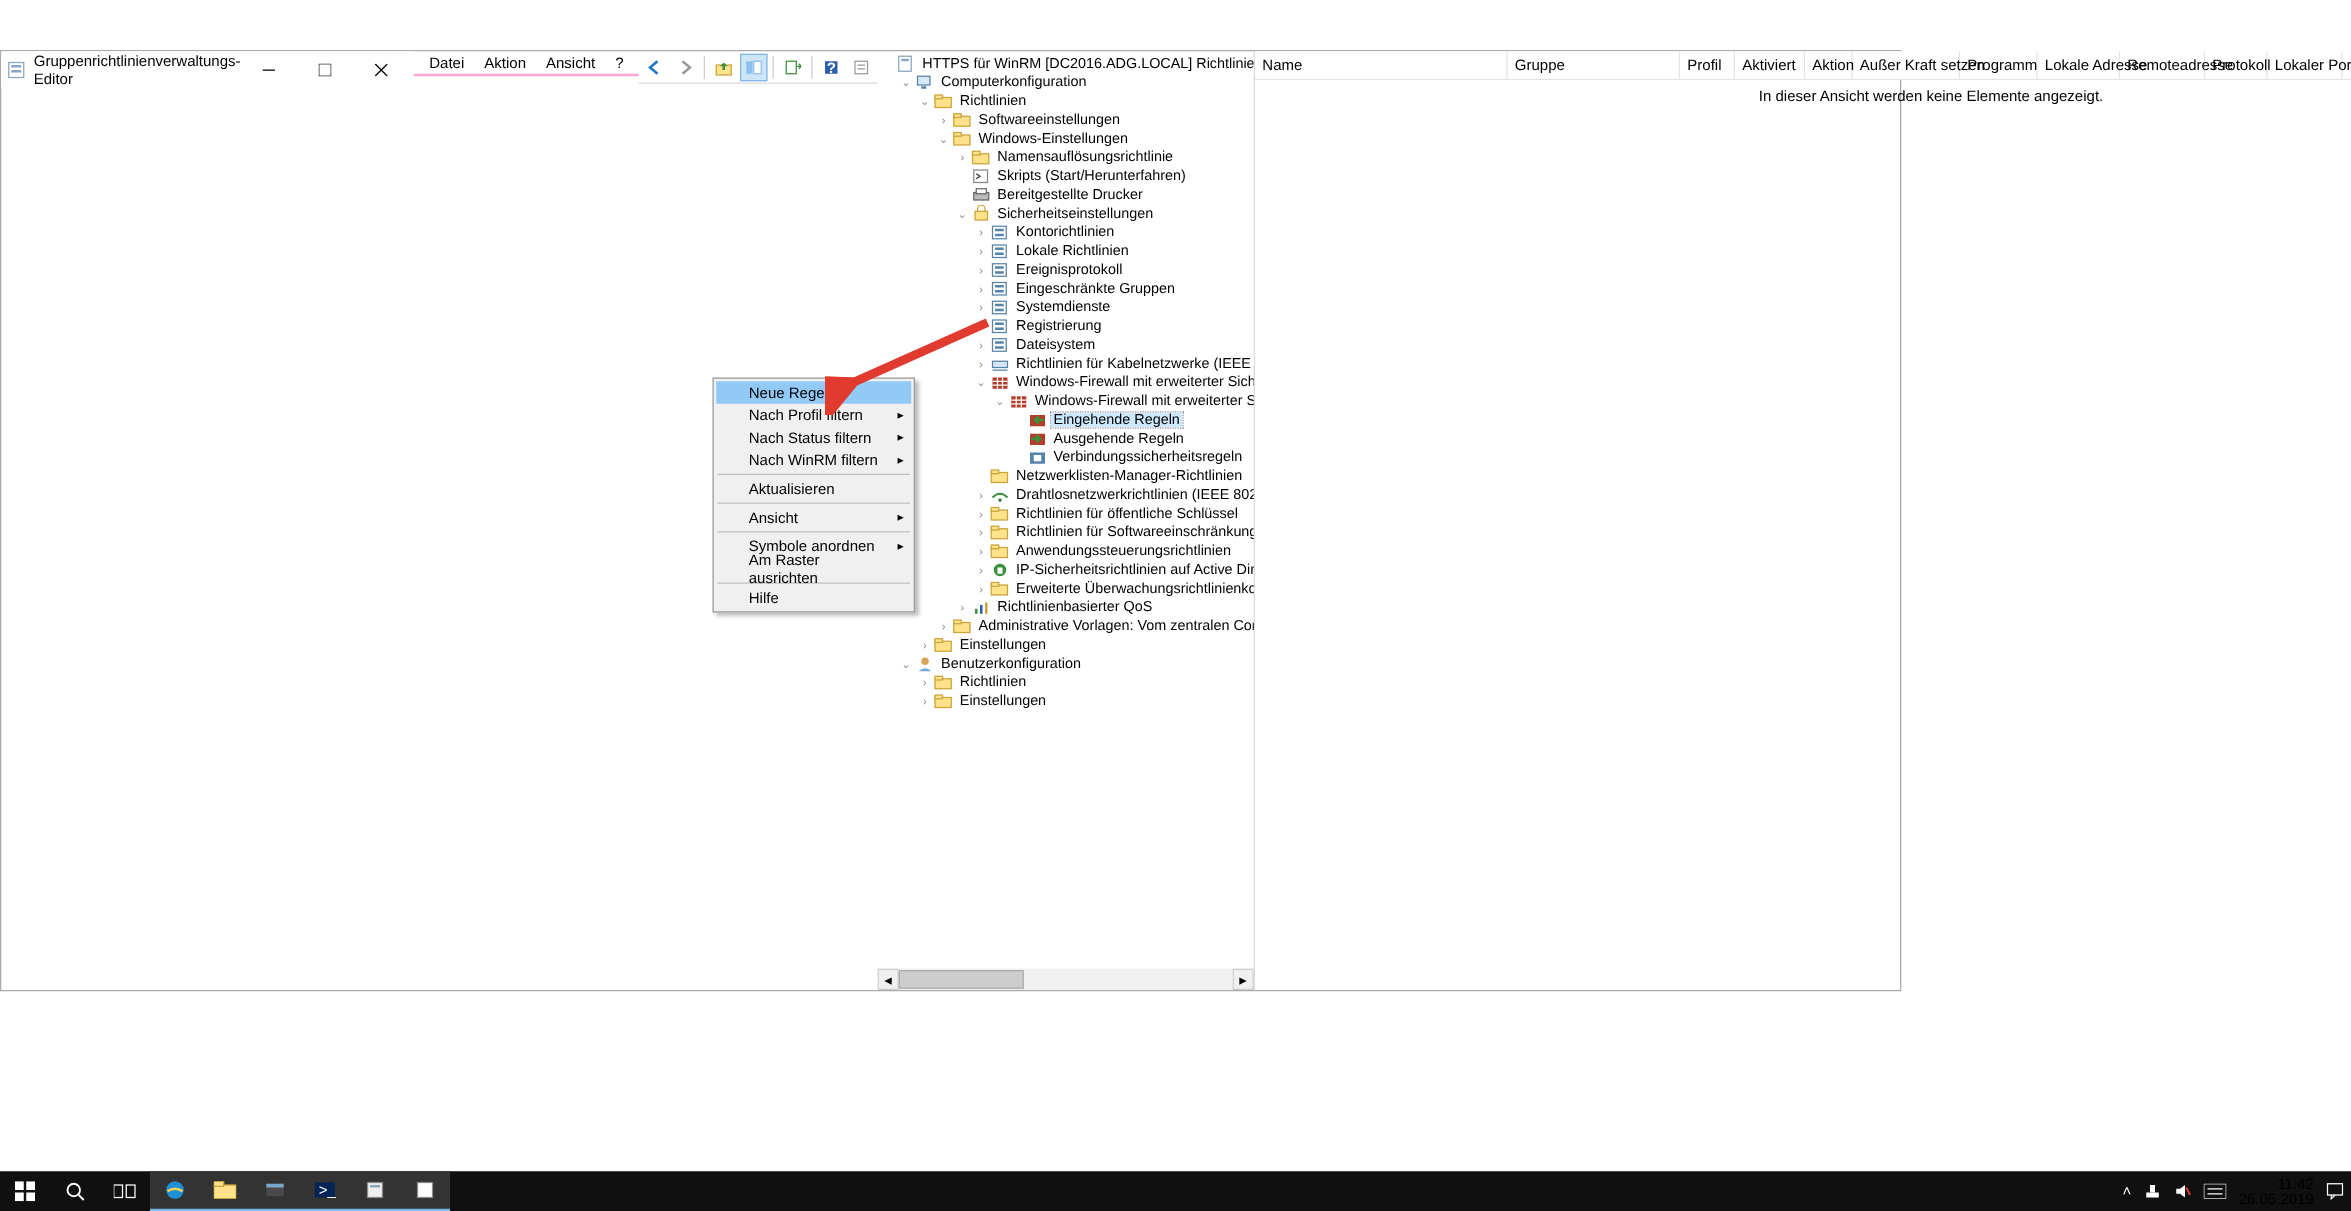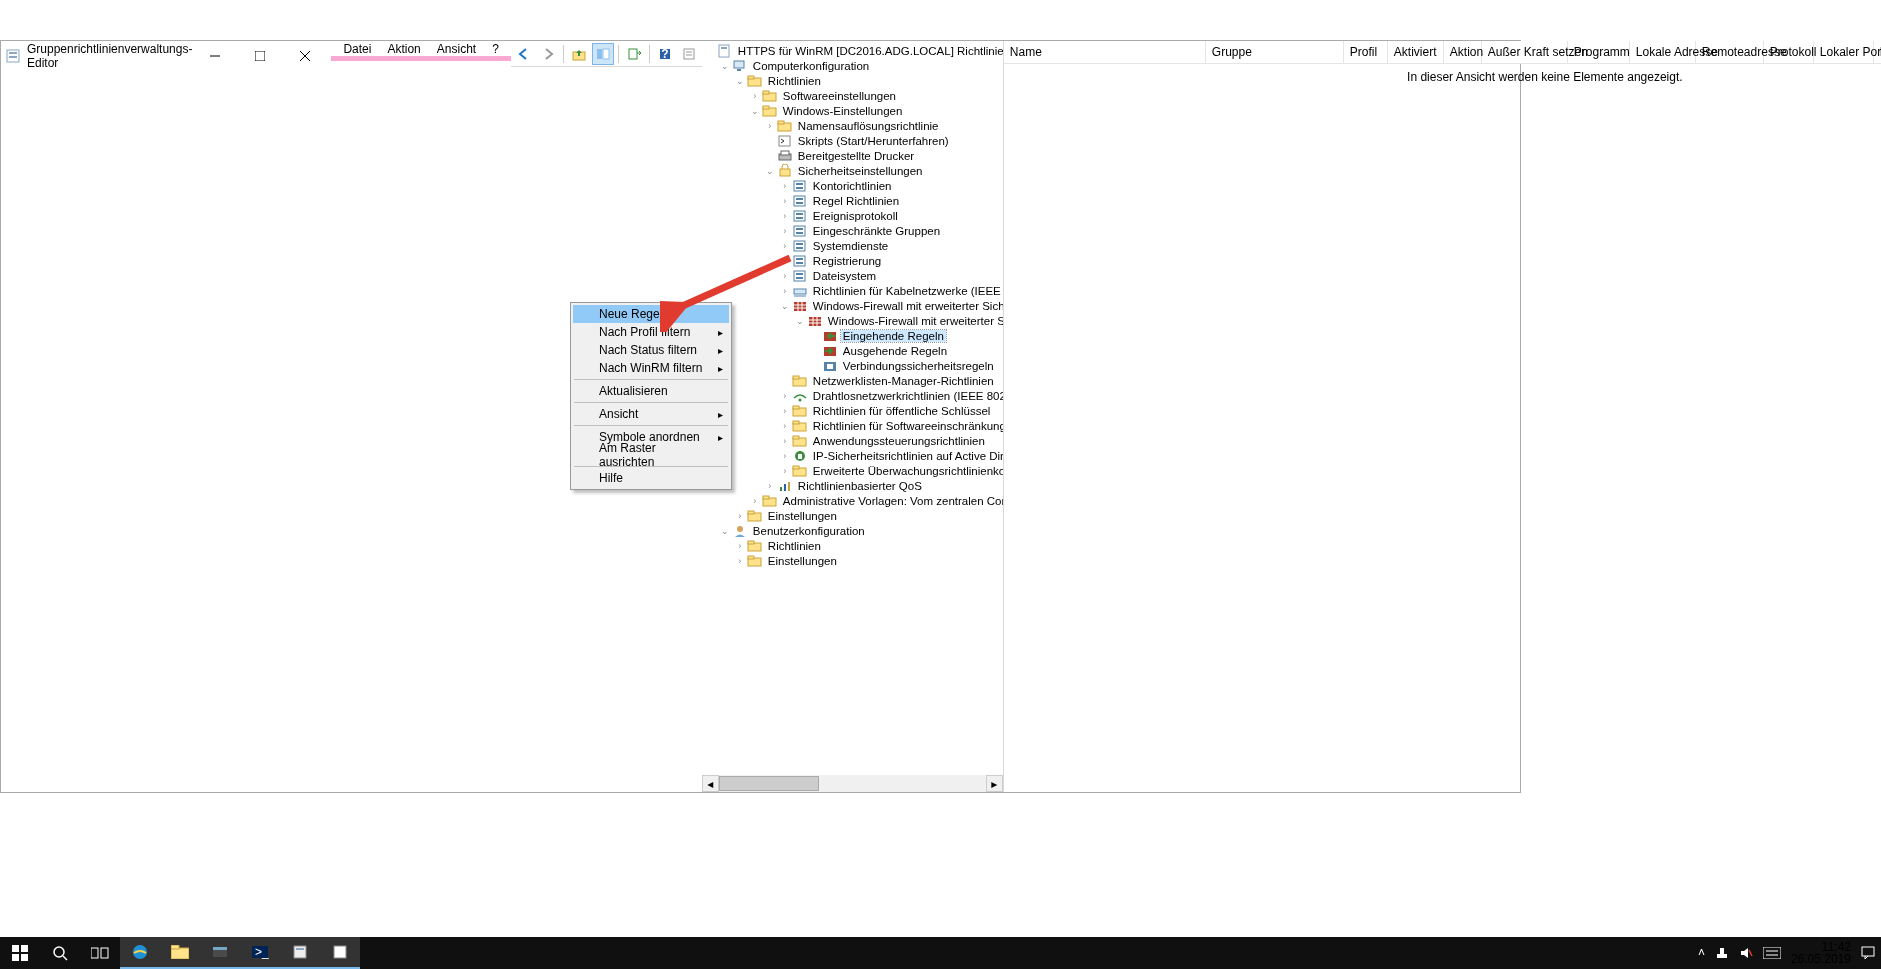--- a/index.html
+++ b/index.html
@@ -3,21 +3,21 @@
 <meta charset="utf-8">
 <style>
   *{box-sizing:border-box;margin:0;padding:0;font-family:"Segoe UI",Tahoma,sans-serif;font-size:12px;color:#000;}
   html,body{width:1881px;height:969px;background:#fff;overflow:hidden;}
   .window{position:absolute;left:0;top:0;width:1521px;height:753px;background:#fff;border:1px solid #aaa;display:flex;flex-direction:row;margin-top:40px;}
   .titlebar{height:30px;display:flex;align-items:center;padding:0 4px;background:#fff;}
   .titlebar .icon{width:16px;height:16px;margin-right:6px;}
   .titlebar .title{flex:1;font-size:12px;}
   .titlebar .winbtns{display:flex;height:100%;}
   .titlebar .winbtn{width:45px;display:flex;align-items:center;justify-content:center;}
-  .menubar{height:20px;display:flex;align-items:center;padding:0 4px;border-bottom:5px solid #f9a8d4;}
+  .menubar{height:20px;display:flex;align-items:center;padding:0 4px;border-bottom:2px solid #f9a8d4;}
   .menubar .mitem{padding:2px 8px;font-size:12px;}
   .toolbar{height:26px;display:flex;align-items:center;padding:0 2px;border-bottom:1px solid #d9d9d9;gap:2px;}
   .tbtn{width:22px;height:22px;display:flex;align-items:center;justify-content:center;border:1px solid transparent;}
   .tsep{width:1px;height:18px;background:#ccc;margin:0 2px;}
   .body{flex:1;display:flex;min-height:0;}
   .treepane{width:302px;border-right:1px solid #d9d9d9;position:relative;overflow:hidden;}
   .tree{position:absolute;left:0;top:0;width:360px;padding:2px 0 0 2px;}
   .tree .node{white-space:nowrap;height:15px;display:flex;align-items:center;padding-left:0;}
   .tree .tw{width:12px;height:12px;display:inline-flex;align-items:center;justify-content:center;font-size:9px;color:#888;cursor:pointer;user-select:none;}
   .tree .ticon{width:16px;height:14px;margin:0 3px 0 1px;display:inline-flex;align-items:center;justify-content:center;}
@@ -248,21 +248,21 @@
           </div>
           <div class="node" style="padding-left: 75px;">
             <span class="tw">›</span>
             <span class="ticon">
               <svg width="16" height="14">
                 <rect x="2" y="2" width="11" height="10" fill="#fff" stroke="#5583aa"></rect>
                 <rect x="4" y="4" width="7" height="2" fill="#5583aa"></rect>
                 <rect x="4" y="8" width="7" height="2" fill="#5583aa"></rect>
               </svg>
             </span>
-            <span class="tlabel">Regel Richtlinien</span>
+            <span class="tlabel">Lokale Richtlinien</span>
           </div>
           <div class="node" style="padding-left: 75px;">
             <span class="tw">›</span>
             <span class="ticon">
               <svg width="16" height="14">
                 <rect x="2" y="2" width="11" height="10" fill="#fff" stroke="#5583aa"></rect>
                 <rect x="4" y="4" width="7" height="2" fill="#5583aa"></rect>
                 <rect x="4" y="8" width="7" height="2" fill="#5583aa"></rect>
               </svg>
             </span>

